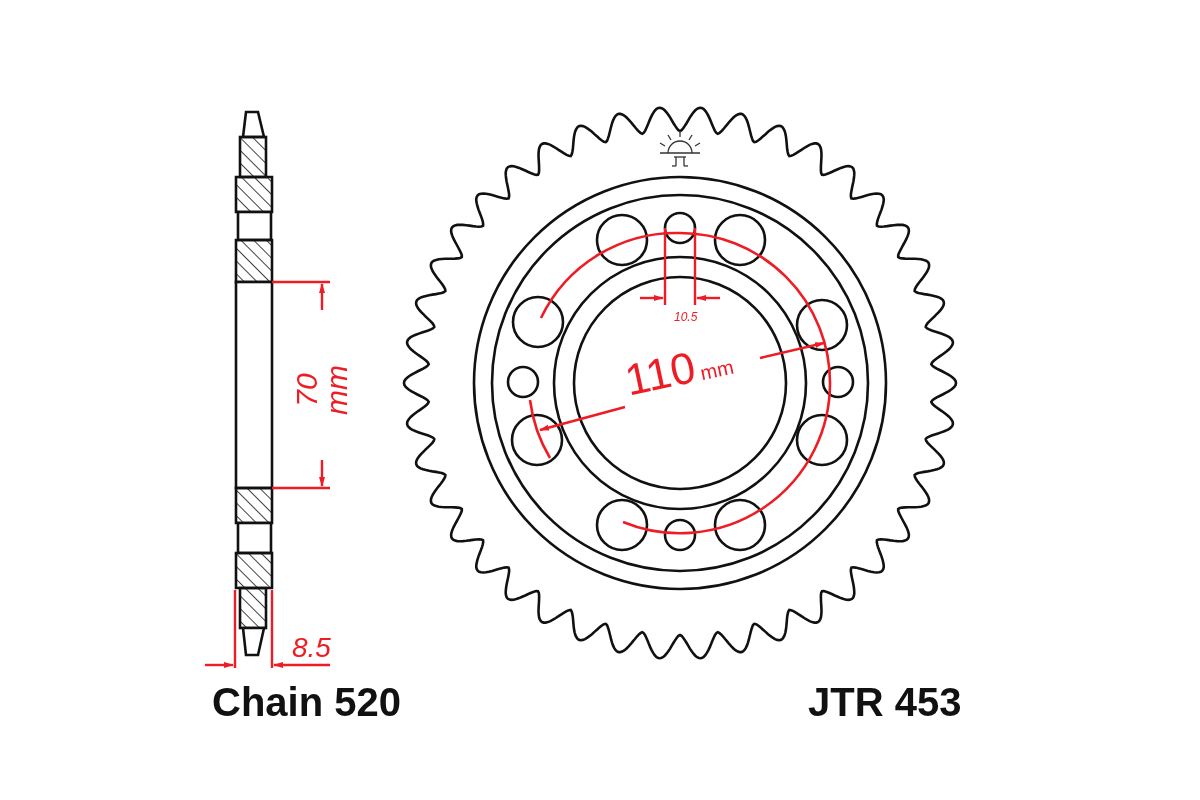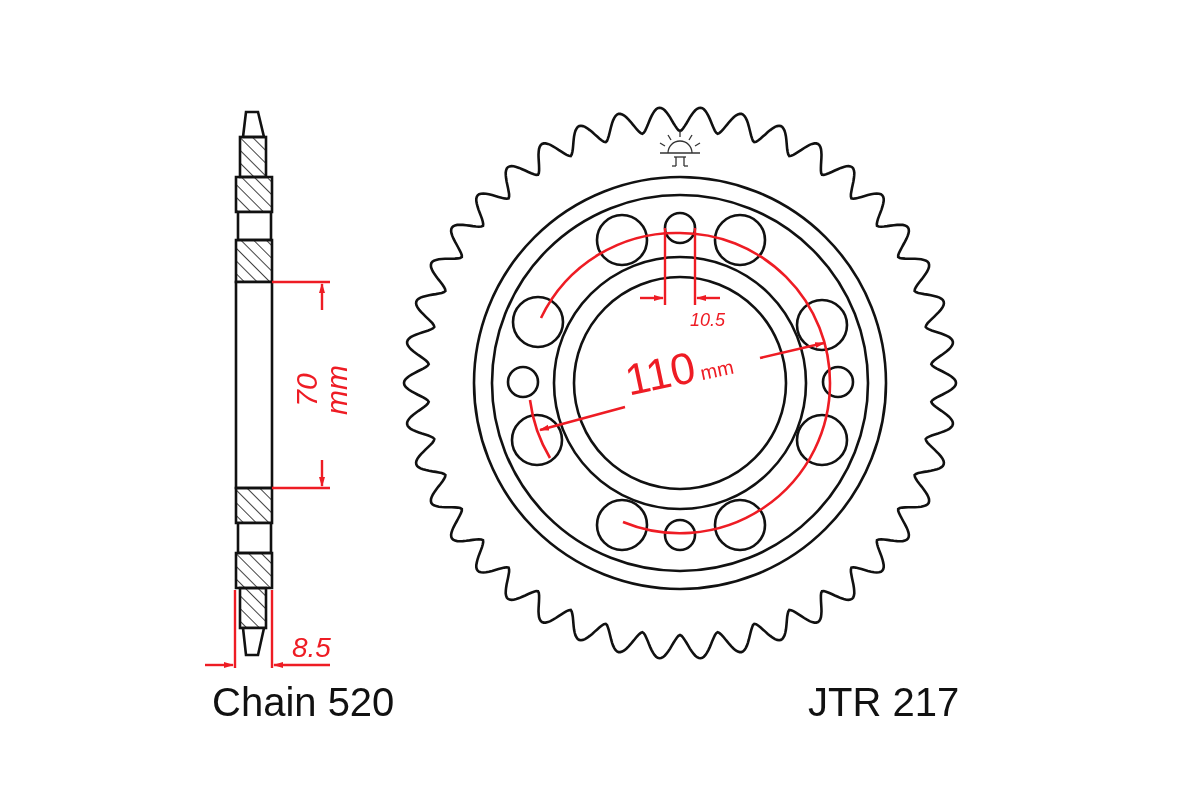--- a/index.html
+++ b/index.html
@@ -1,19 +1,19 @@
 <!DOCTYPE html>
 <html><head>
   <meta charset="utf-8">
   <style>
     html, body { margin:0; padding:0; background:#ffffff; }
     body { width:1200px; height:800px; position:relative; overflow:hidden; font-family:"Liberation Sans", sans-serif; }
     #drawing { position:absolute; left:0; top:0; }
     .lbl { position:absolute; font-family:"Liberation Sans", sans-serif; }
-    .title { font-weight:normal; font-size:40px; color:#111; letter-spacing:0px; }
+    .title { font-weight:bold; font-size:40px; color:#111; letter-spacing:0px; }
     .red { color:#ee1c24; font-style:italic; }
   </style>
 </head>
 <body>
 
 <svg id="drawing" width="1200" height="800" viewBox="0 0 1200 800" xmlns="http://www.w3.org/2000/svg">
   <defs>
     <pattern id="hatch" patternUnits="userSpaceOnUse" width="9" height="9" patternTransform="rotate(-45)">
       <line x1="0" y1="0" x2="0" y2="9" stroke="#111" stroke-width="1.6"></line>
     </pattern>
@@ -118,28 +118,28 @@
 </svg>
 
 <div class="lbl red" style="left:282px; top:360px; width:80px; font-size:30px; transform:rotate(-90deg); transform-origin:center; text-align:center; line-height:30px; font-style:italic;">
   <span>70 mm</span>
 </div>
 
 <div class="lbl red" style="left:292px; top:632px; font-size:28px;">
   <span>8.5</span>
 </div>
 
-<div class="lbl red" style="left:690px; top:310px; font-size:18px;">
+<div class="lbl red" style="left:674px; top:310px; font-size:12px;">
   <span>10.5</span>
 </div>
 
 <div class="lbl" style="left:626px; top:356px; color:#ee1c24; transform:rotate(-12deg); transform-origin:left center; white-space:nowrap;">
   <span style="font-size:44px;">110</span>
   <span style="font-size:20px;">mm</span>
 </div>
 
 <div class="lbl title" style="left:212px; top:680px;">
   <span>Chain 520</span>
 </div>
 
 <div class="lbl title" style="left:808px; top:680px;">
-  <span>JTR 217</span>
+  <span>JTR 453</span>
 </div>
 
 </body></html>

